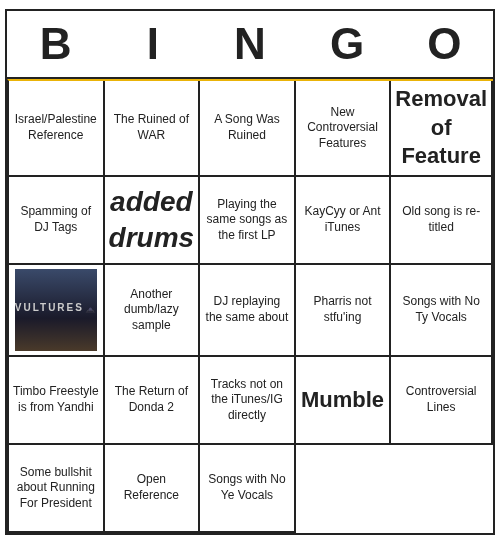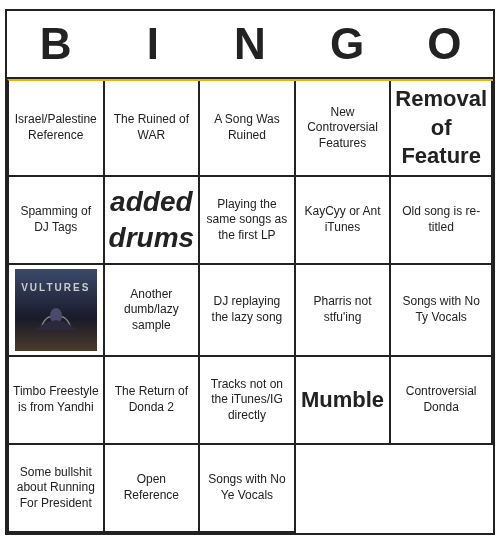--- a/index.html
+++ b/index.html
@@ -58,21 +58,20 @@
     .cell.italic-large {
       font-size: 28px;
       font-weight: bold;
       font-style: italic;
     }
     .vultures-img {
       width: 82px;
       height: 82px;
       background: linear-gradient(180deg, #3a4a6a 0%, #1a1a2a 60%, #4a3a2a 100%);
       display: flex;
-      flex-direction: column;
       align-items: center;
       justify-content: center;
       position: relative;
       overflow: hidden;
     }
     .vultures-img .vtxt {
       color: #ccc;
       font-size: 10px;
       font-weight: bold;
       letter-spacing: 2px;
@@ -132,21 +131,21 @@
           <path d="M10 30 Q15 15 25 20 Q35 15 40 30" stroke="#888" stroke-width="1.5" fill="none"></path>
           <ellipse cx="25" cy="18" rx="6" ry="8" fill="#4a4a6a"></ellipse>
           <path d="M5 32 Q10 25 25 22 Q40 25 45 32" fill="#2a2a3a"></path>
         </svg>
       </div>
     </div>
     <div class="cell">
         <span>Another dumb/lazy sample</span>
       </div>
     <div class="cell">
-        <span>DJ replaying the lazy song</span>
+        <span>DJ replaying the same about</span>
       </div>
 
     <div class="cell">
         <span>Pharris not stfu'ing</span>
       </div>
     <div class="cell">
         <span>Songs with No Ty Vocals</span>
       </div>
     <div class="cell">
         <span>Timbo Freestyle is from Yandhi</span>
@@ -155,21 +154,21 @@
         <span>The Return of Donda 2</span>
       </div>
     <div class="cell">
         <span>Tracks not on the iTunes/IG directly</span>
       </div>
 
     <div class="cell bold-large">
         <span>Mumble</span>
       </div>
     <div class="cell">
-        <span>Controversial Donda</span>
+        <span>Controversial Lines</span>
       </div>
     <div class="cell">
         <span>Some bullshit about Running For President</span>
       </div>
     <div class="cell">
         <span>Open Reference</span>
       </div>
     <div class="cell">
         <span>Songs with No Ye Vocals</span>
       </div>

